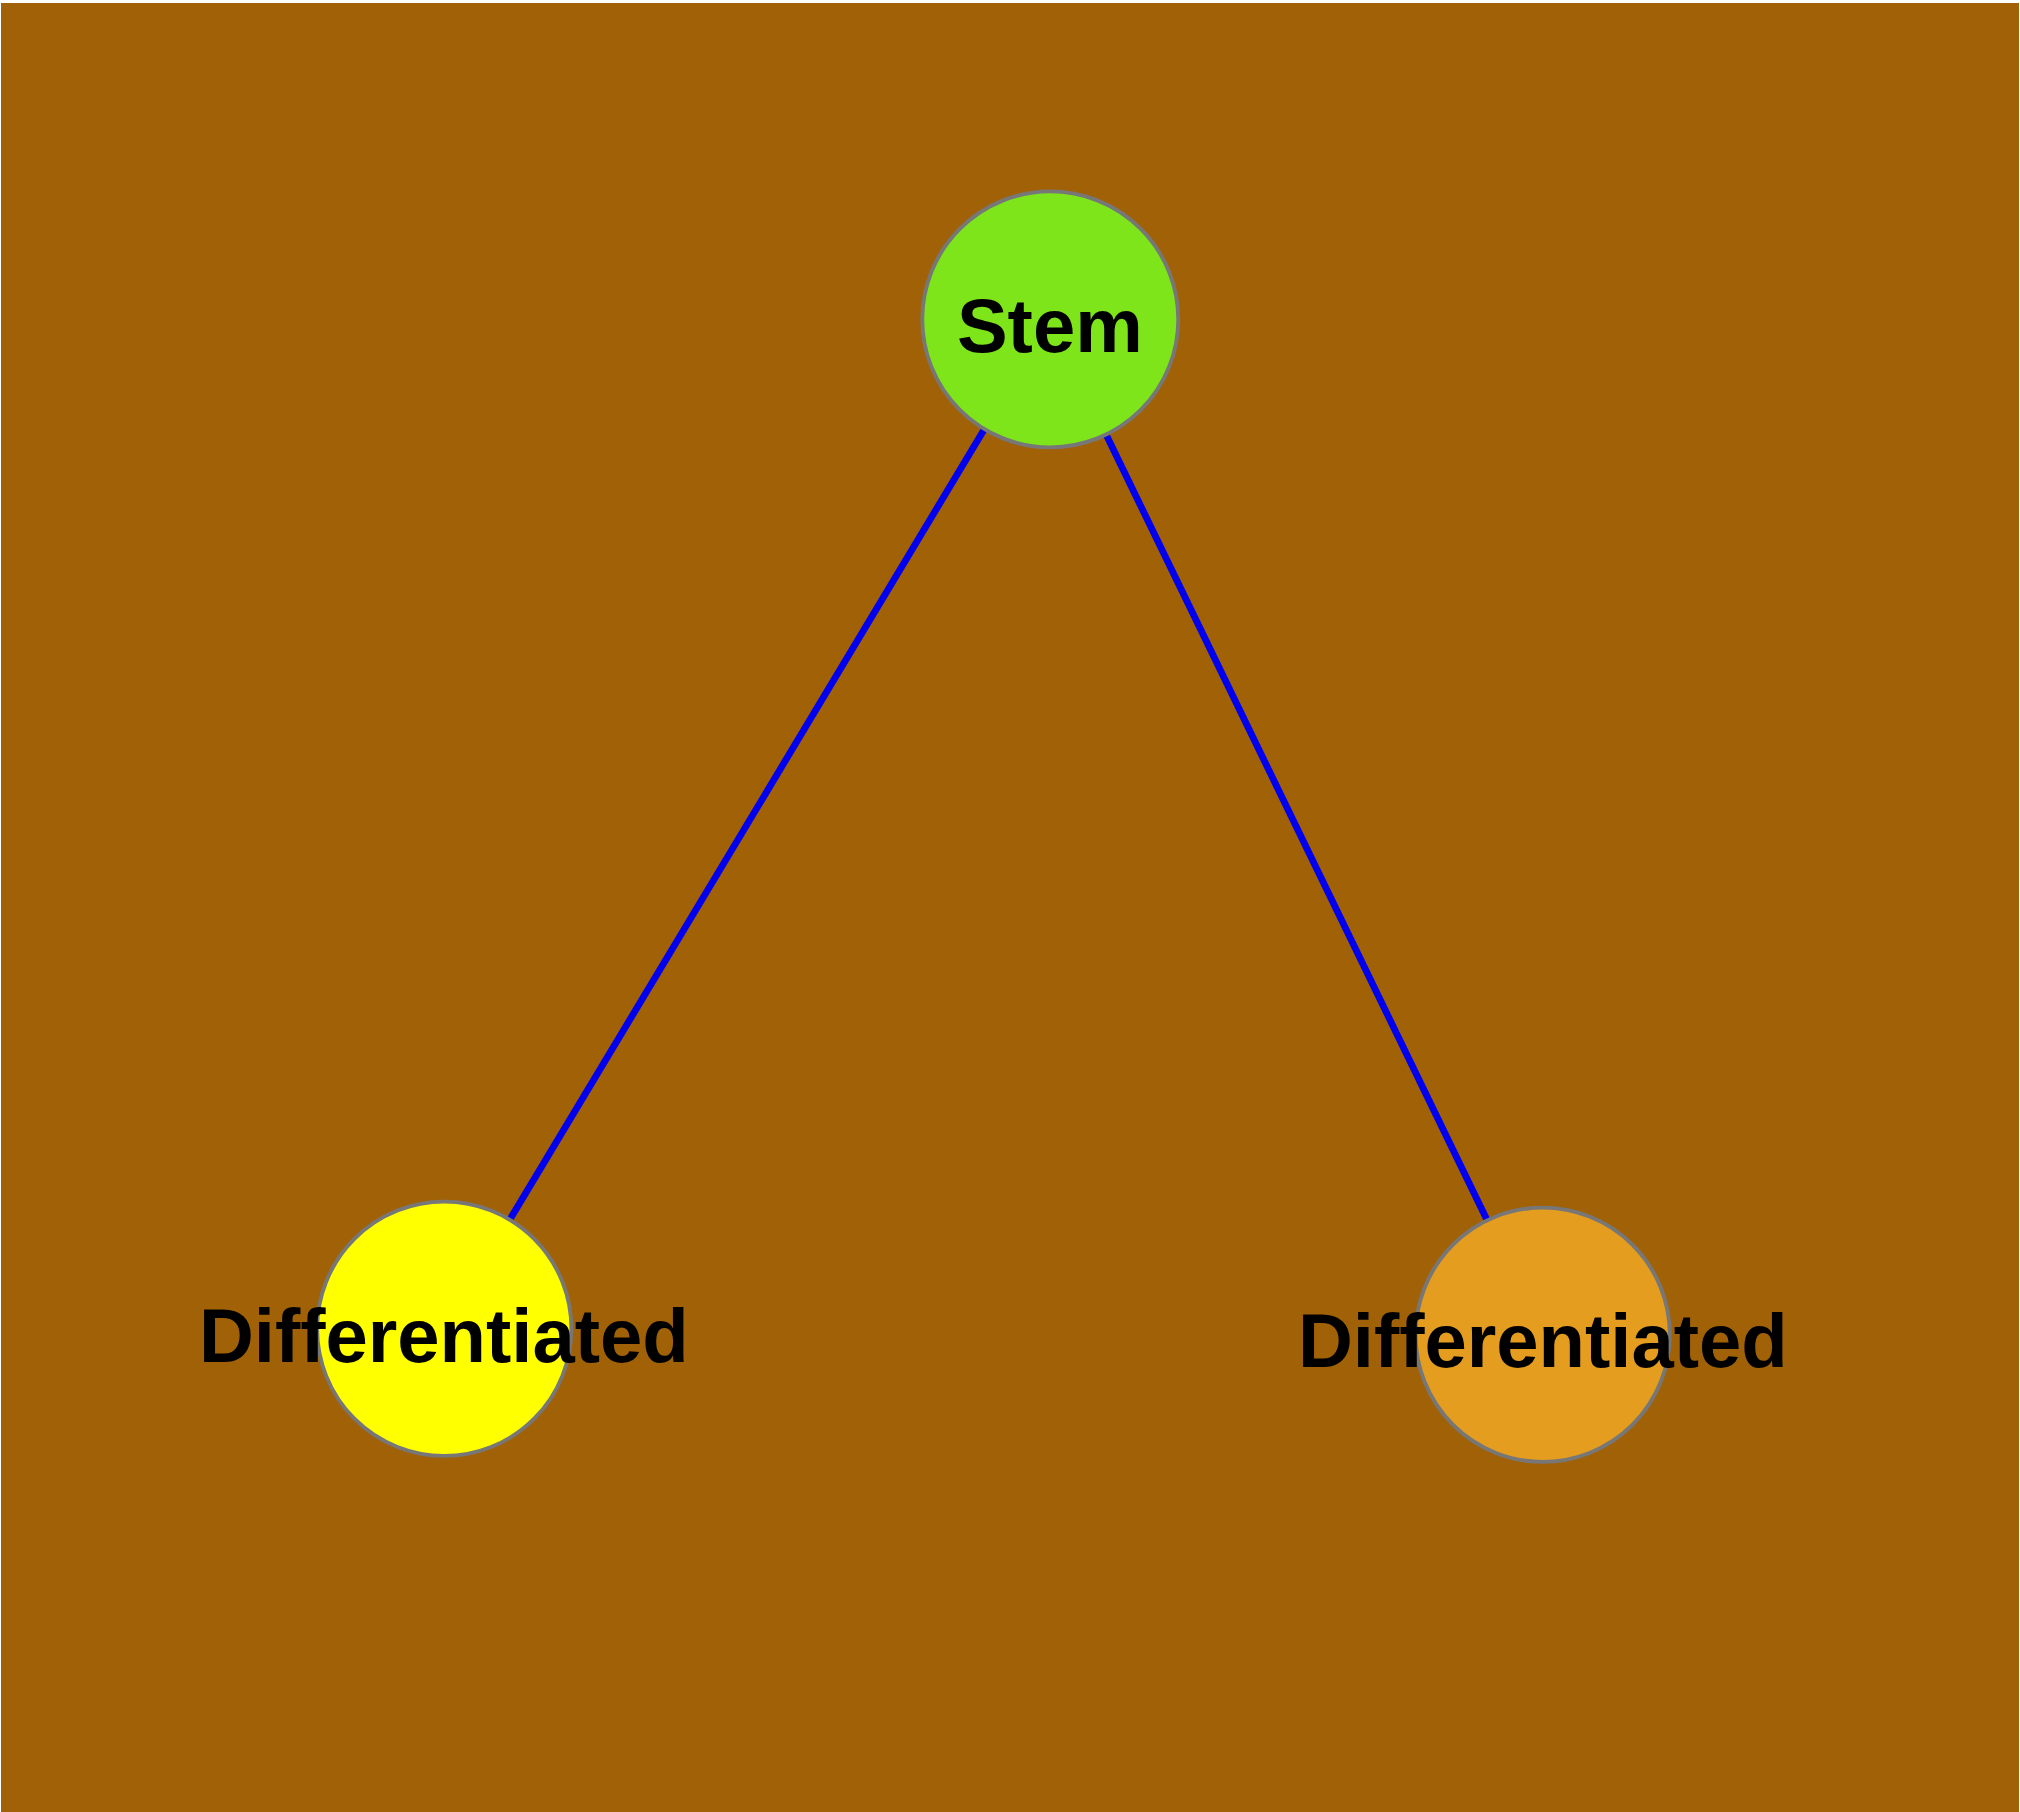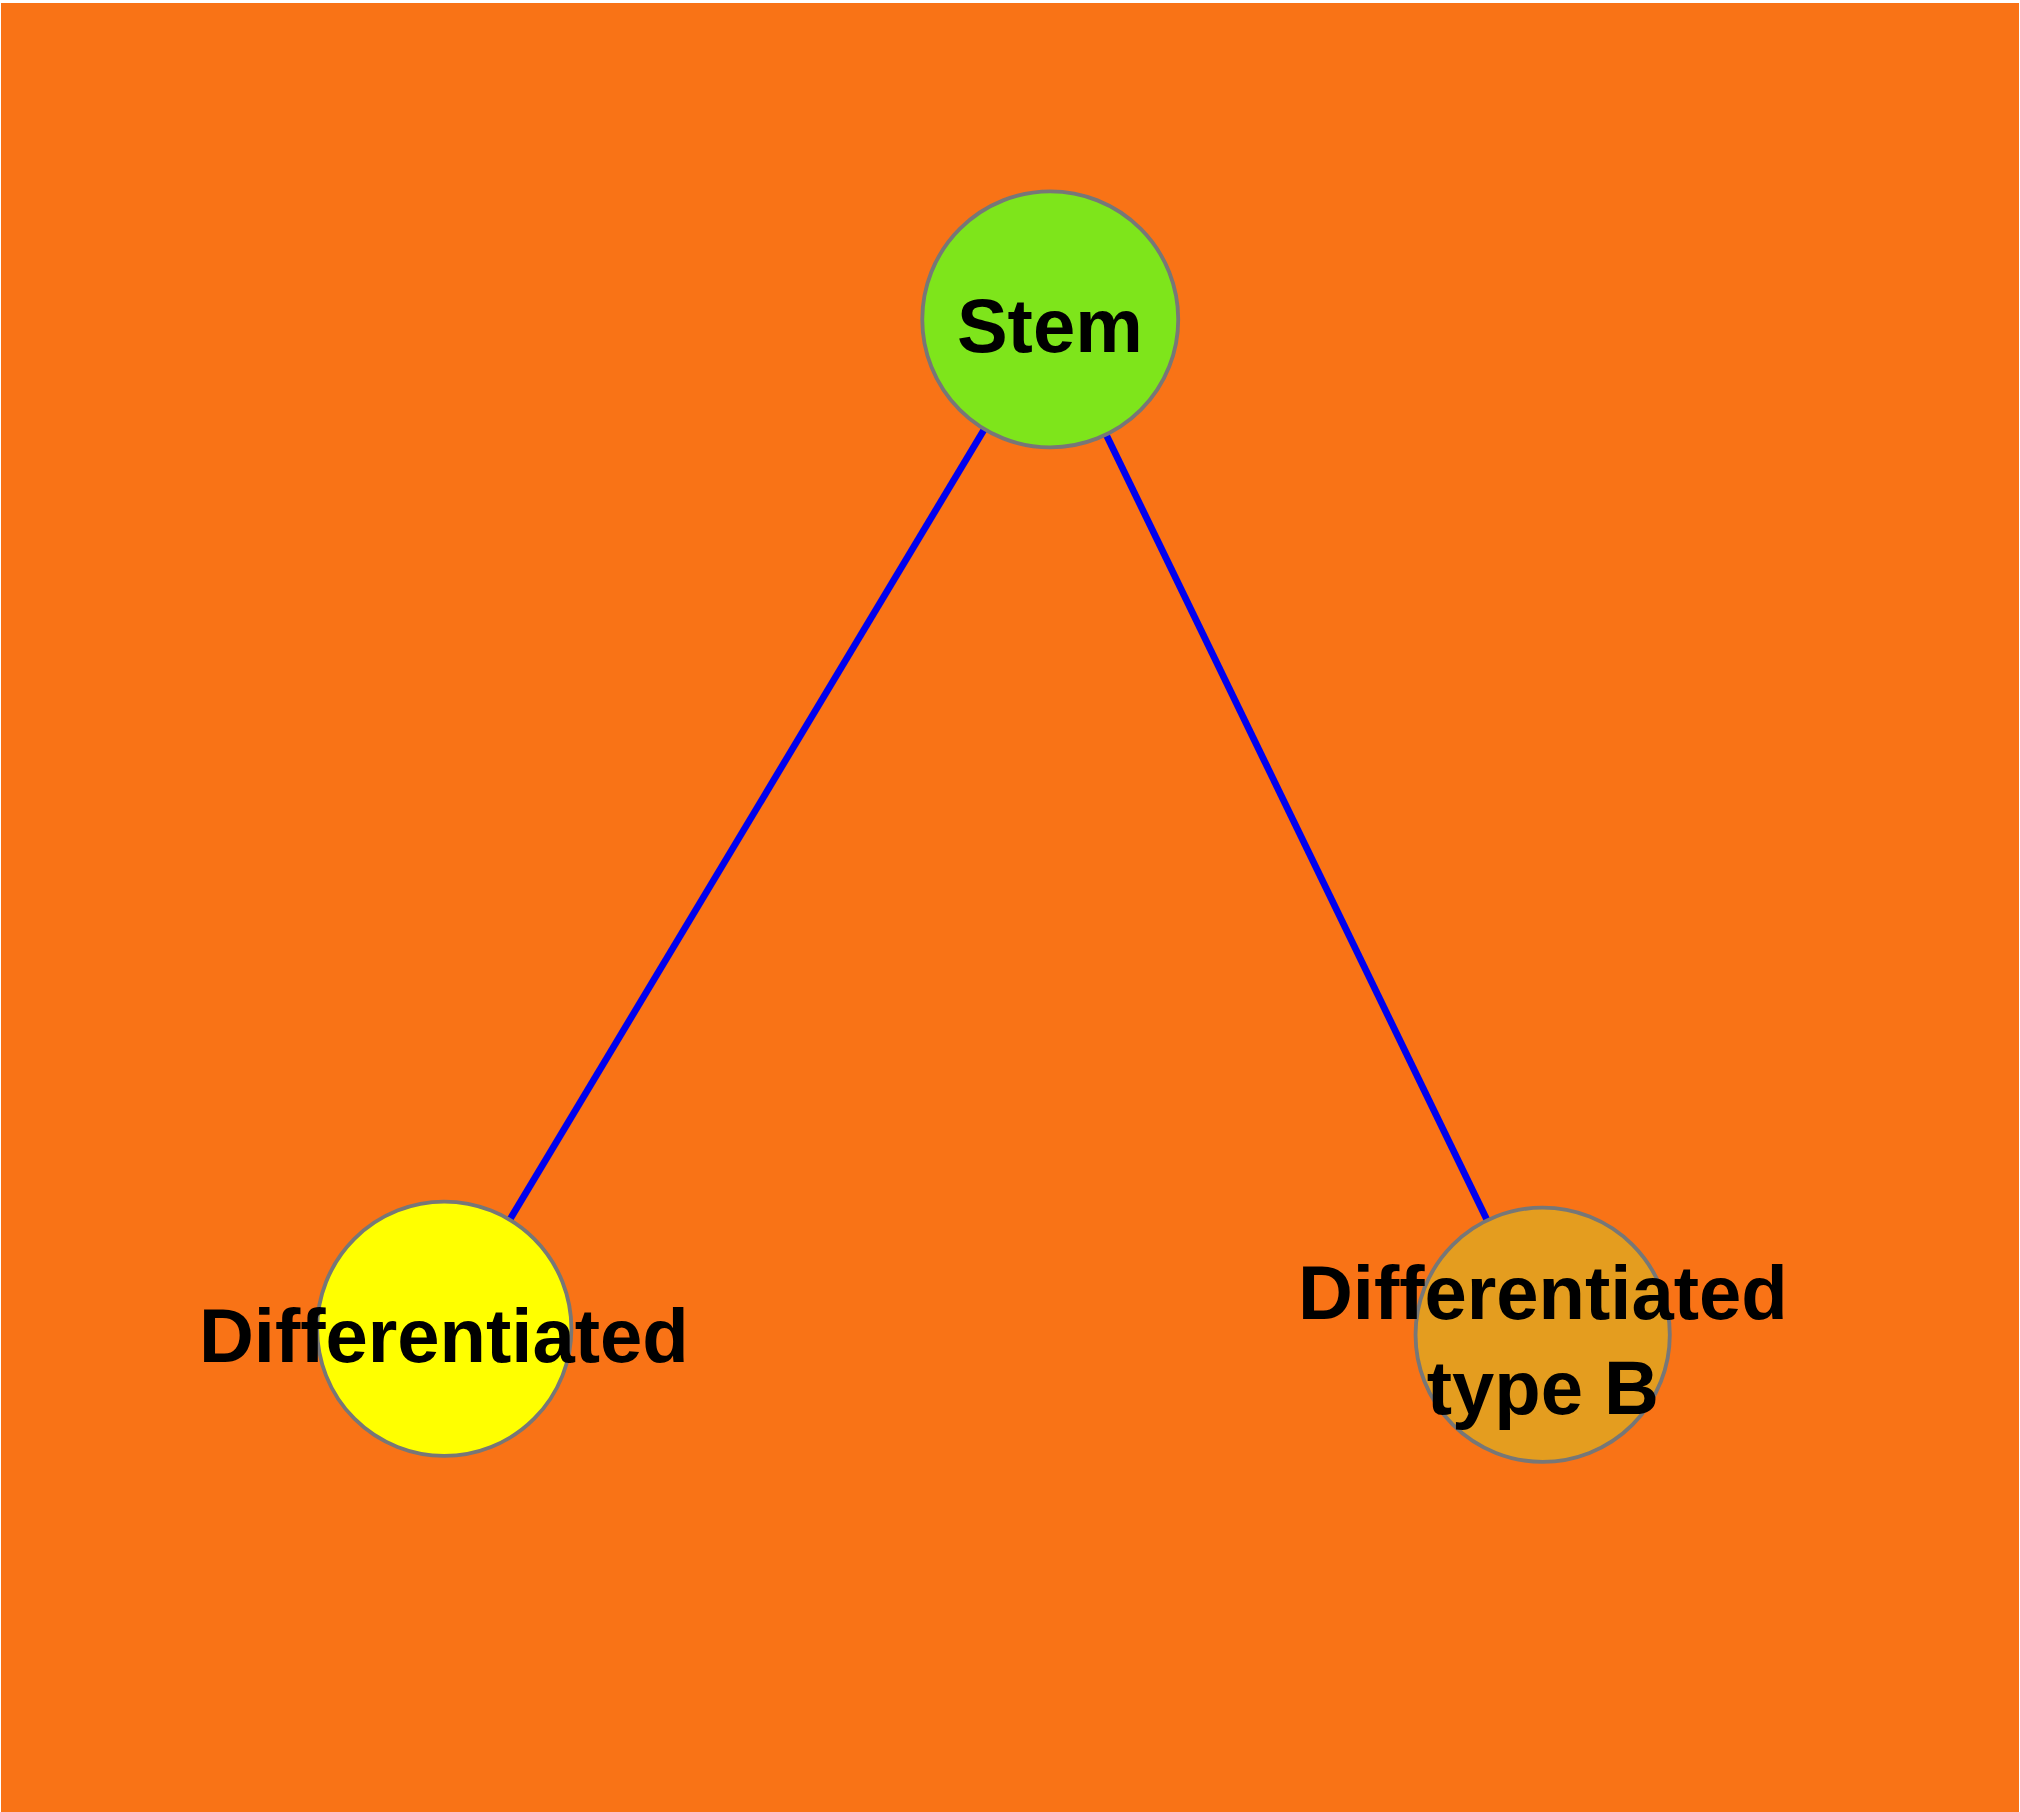--- a/index.html
+++ b/index.html
@@ -45,21 +45,21 @@
     white-space: nowrap;
   }
   .node-label span { display: block; }
   .label-stem   { left: 1049px; top: 316px;  }
   .label-type-a { left: 443px;  top: 1326px; }
   .label-type-b { left: 1542px; top: 1331px; }
 </style>
 </head>
 <body>
 
-<div class="canvas" style="background: #f97316;">
+<div class="canvas" style="background: #a16207;">
 
   <svg class="graph-svg" viewBox="0 0 2381 2135">
 
     <line class="edge" x1="1238" y1="373" x2="523" y2="1564" stroke="#0000ee"></line>
 
     <line class="edge" x1="1238" y1="373" x2="1819" y2="1571" stroke="#0000ee"></line>
 
     <circle class="node-circle" cx="1238" cy="373" r="151" fill="#7ee51b" style="stroke: rgb(119, 119, 119);"></circle>
 
     <circle class="node-circle" cx="523" cy="1564" r="150" fill="#ffff00" style="stroke: rgb(119, 119, 119);"></circle>
@@ -70,17 +70,16 @@
   <div class="node-label label-stem" style="color: rgb(0, 0, 0);">
     <span>Stem</span>
   </div>
 
   <div class="node-label label-type-a" style="color: rgb(0, 0, 0);">
     <span>Differentiated</span>
   </div>
 
   <div class="node-label label-type-b" style="color: rgb(0, 0, 0);">
     <span>Differentiated</span>
-    <span>type B</span>
   </div>
 
 </div>
 
 
 </body></html>

